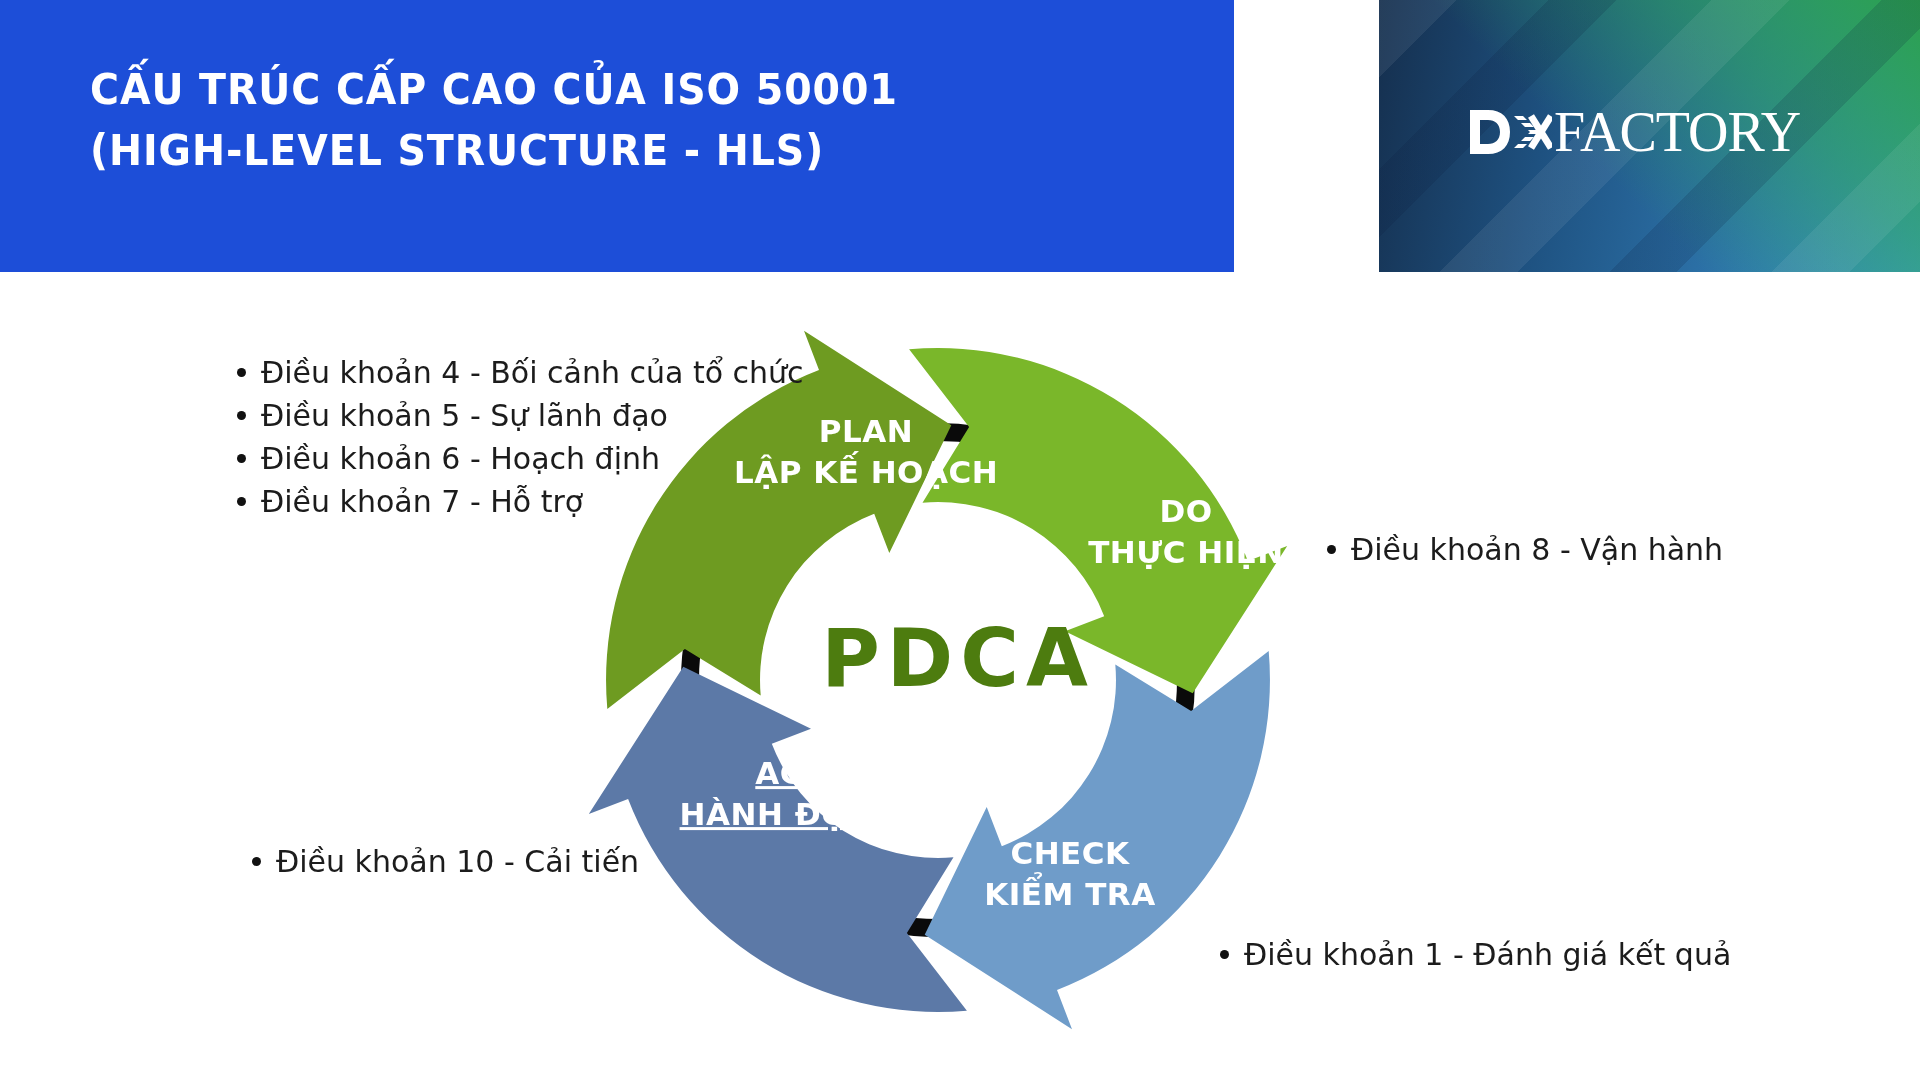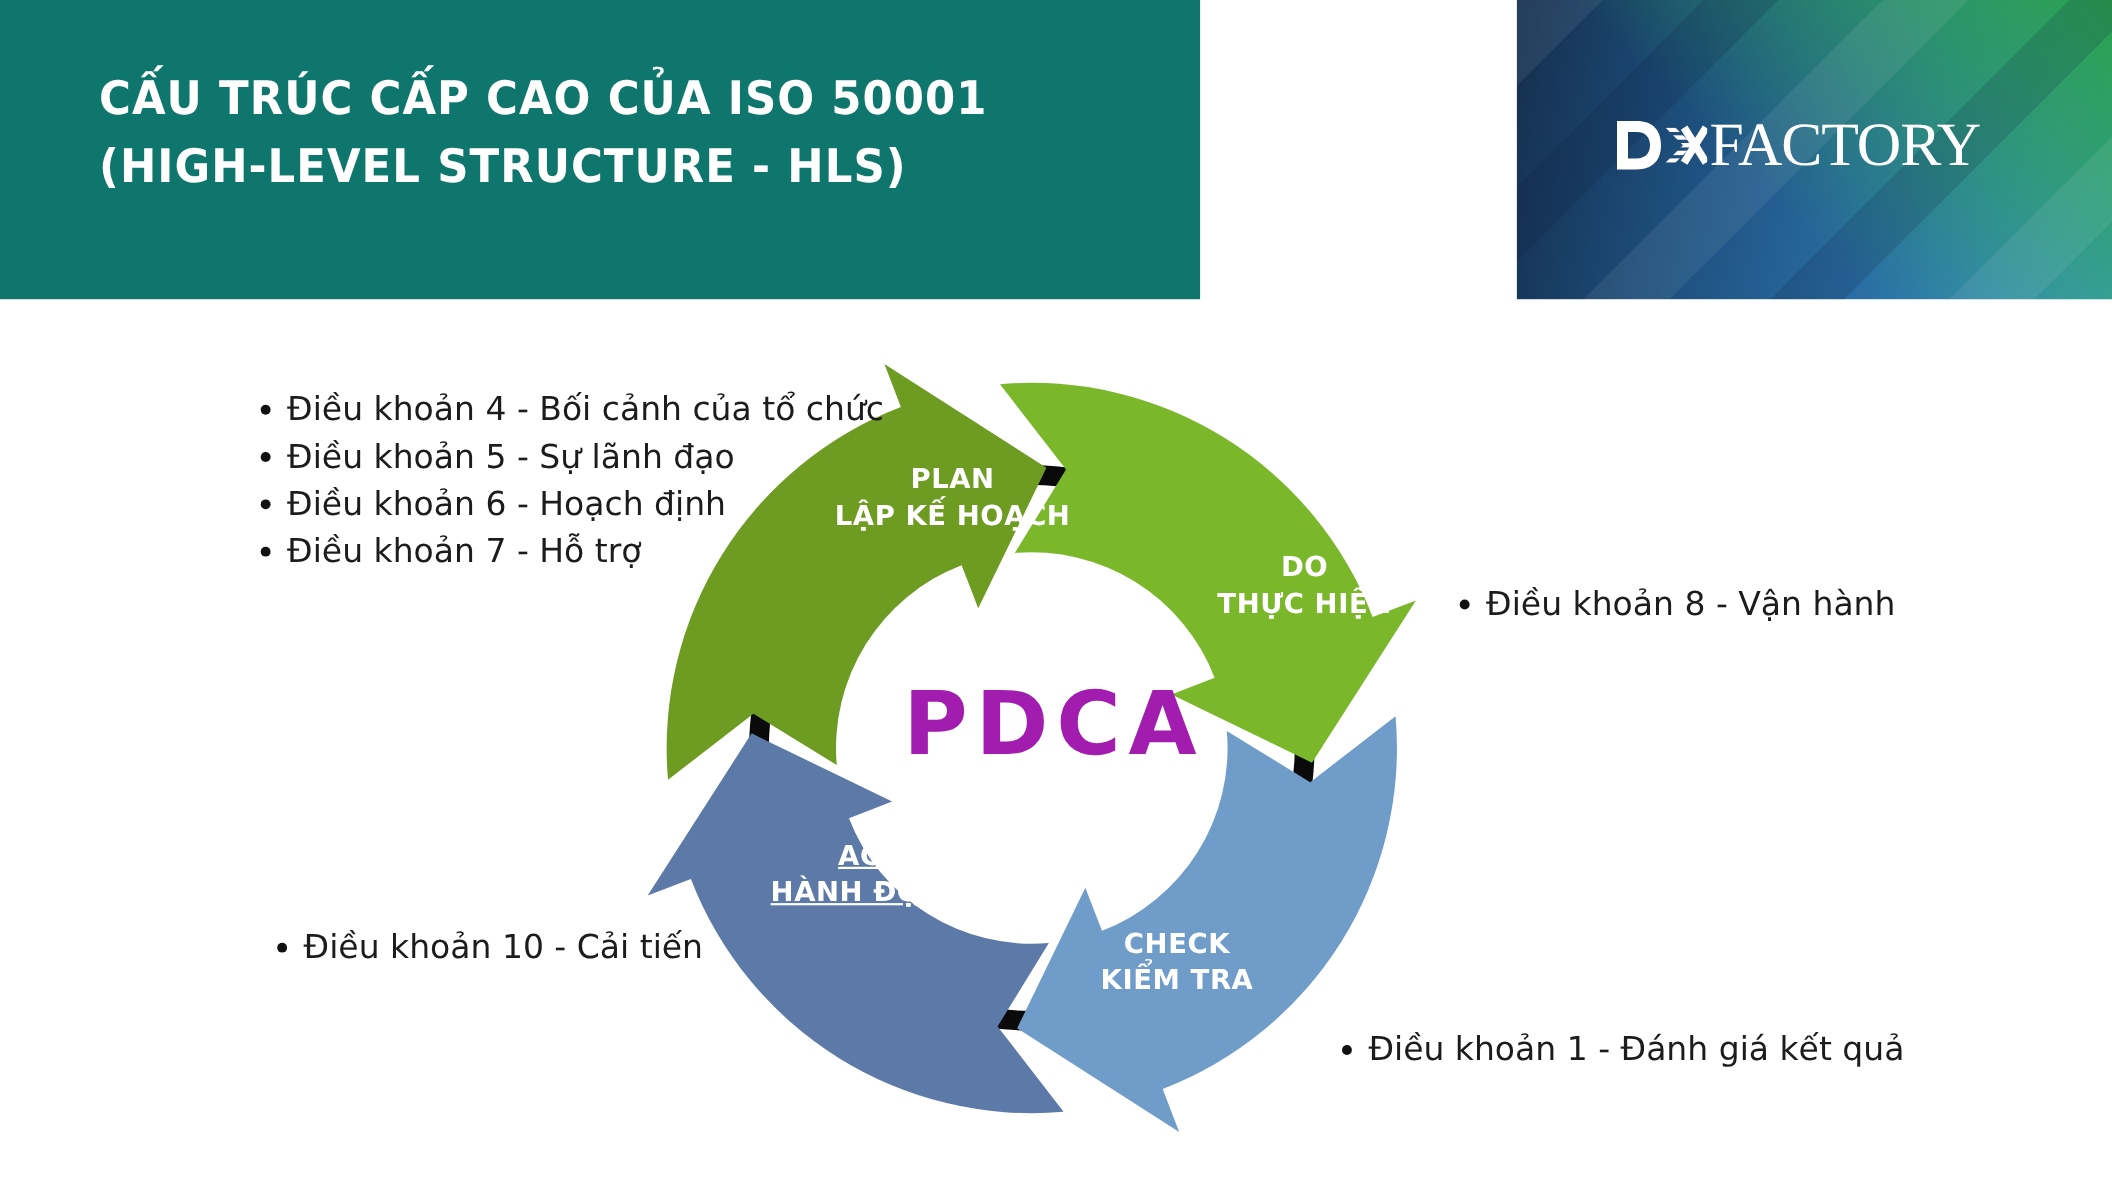--- a/index.html
+++ b/index.html
@@ -3,22 +3,22 @@
 <meta charset="utf-8">
 <style>
   html,body{margin:0;padding:0;background:#ffffff;}
   body{
     width:1920px;height:1080px;position:relative;overflow:hidden;
     font-family:"DejaVu Sans","Liberation Sans",sans-serif;
   }
 
   
   .header-bar{
-    position:absolute;left:0;top:0;width:1091px;height:272px;
-    background:#0f766e;
+    position:absolute;left:0;top:0;width:1234px;height:272px;
+    background:#1d4ed8;
   }
   .title{
     position:absolute;left:90px;top:60px;color:#ffffff;
     font-size:42px;font-weight:bold;line-height:1.45;letter-spacing:1px;
     transform:scaleX(0.94);transform-origin:left top;white-space:nowrap;
   }
 
   
   .logo-panel{
     position:absolute;left:1379px;top:0;width:541px;height:272px;
@@ -35,25 +35,25 @@
   }
   .logo-factory{
     color:#ffffff;font-family:"Liberation Serif","DejaVu Serif",serif;
     font-weight:normal;font-size:56px;line-height:56px;letter-spacing:-1px;
   }
 
   
   .pdca-svg{position:absolute;left:488px;top:230px;width:900px;height:850px;}
   .center-label{
     position:absolute;left:958px;top:662px;transform:translate(-50%,-54%);
-    font-size:80px;font-weight:bold;letter-spacing:7px;color:#a21caf;
+    font-size:80px;font-weight:bold;letter-spacing:7px;color:#4d7c0f;
   }
   .arrow-label{
     position:absolute;transform:translate(-50%,-50%);
-    color:#ffffff;font-weight:bold;font-size:25px;line-height:1.32;
+    color:#ffffff;font-weight:bold;font-size:31px;line-height:1.32;
     text-align:center;white-space:nowrap;letter-spacing:.5px;
   }
 
   
   .bullet-group{position:absolute;}
   .bullet-row{display:flex;align-items:flex-start;height:43px;}
   .bullet-dot{
     width:9px;height:9px;border-radius:50%;background:#111111;
     margin:17px 15px 0 0;flex:none;
   }

